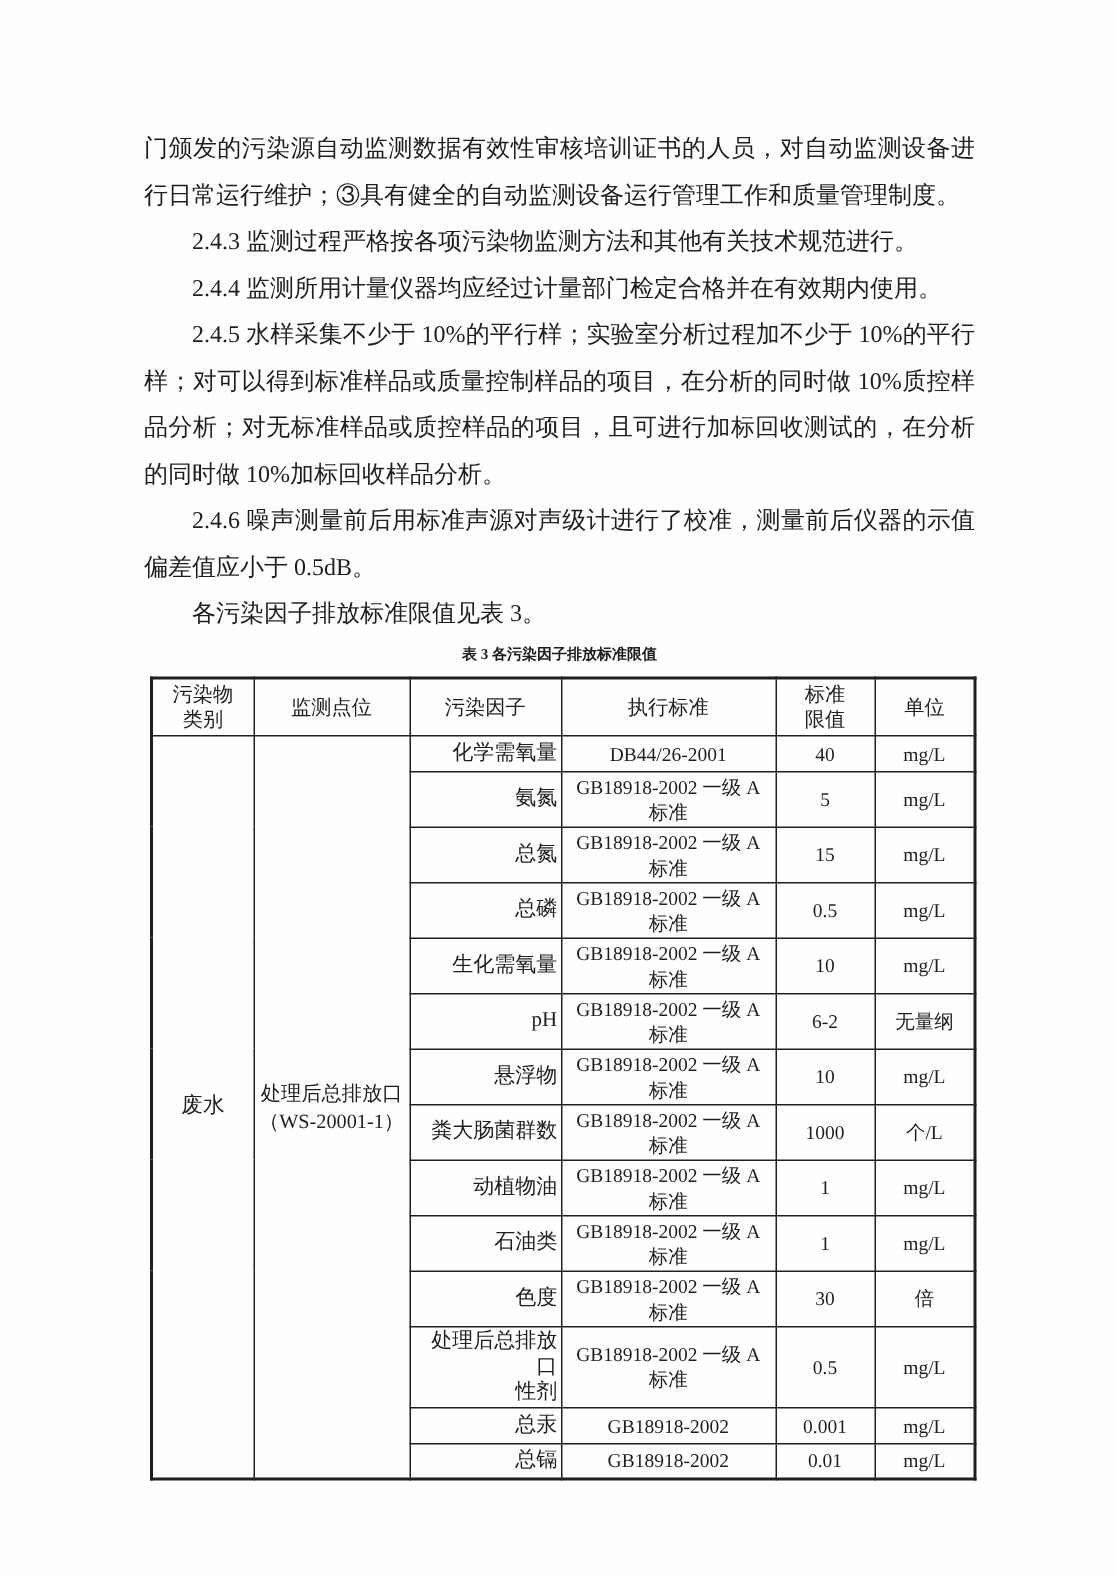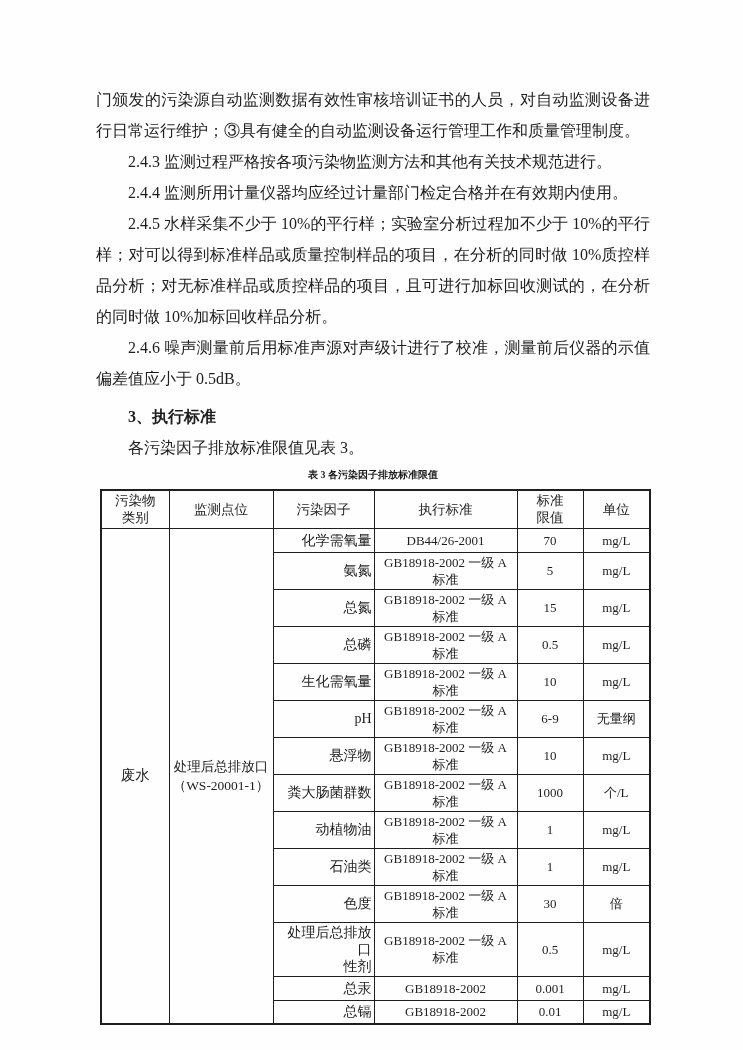--- a/index.html
+++ b/index.html
@@ -67,21 +67,20 @@
 
 <div class="page">
   <div class="content">
 
     <p class="body-text">门颁发的污染源自动监测数据有效性审核培训证书的人员，对自动监测设备进行日常运行维护；③具有健全的自动监测设备运行管理工作和质量管理制度。</p>
     <p class="body-text indent">2.4.3 监测过程严格按各项污染物监测方法和其他有关技术规范进行。</p>
     <p class="body-text indent">2.4.4 监测所用计量仪器均应经过计量部门检定合格并在有效期内使用。</p>
     <p class="body-text indent">2.4.5 水样采集不少于 10%的平行样；实验室分析过程加不少于 10%的平行样；对可以得到标准样品或质量控制样品的项目，在分析的同时做 10%质控样品分析；对无标准样品或质控样品的项目，且可进行加标回收测试的，在分析的同时做 10%加标回收样品分析。</p>
     <p class="body-text indent">2.4.6 噪声测量前后用标准声源对声级计进行了校准，测量前后仪器的示值偏差值应小于 0.5dB。</p>
 
-    <h3 class="section-heading">3、执行标准</h3>
     <p class="body-text indent table-intro">各污染因子排放标准限值见表 3。</p>
 
     <div class="table-title">表 3 各污染因子排放标准限值</div>
 
     <table class="std-table">
       <colgroup>
         <col style="width:68px">
         <col style="width:104px">
         <col style="width:101px">
         <col style="width:143px">
@@ -100,21 +99,21 @@
           <th>单位</th>
         </tr>
       </thead>
       <tbody>
         <tr class="r-s">
           <td class="cat" rowspan="14">废水</td>
           <td class="site" rowspan="14">处理后总排放口
 （WS-20001-1）</td>
           <td class="factor">化学需氧量</td>
           <td class="std">DB44/26-2001</td>
-          <td>70</td>
+          <td>40</td>
           <td>mg/L</td>
         </tr>
         <tr class="r-d">
           <td class="factor">氨氮</td>
           <td class="std">GB18918-2002 一级 A
 标准</td>
           <td>5</td>
           <td>mg/L</td>
         </tr>
         <tr class="r-d">
@@ -135,21 +134,21 @@
           <td class="factor">生化需氧量</td>
           <td class="std">GB18918-2002 一级 A
 标准</td>
           <td>10</td>
           <td>mg/L</td>
         </tr>
         <tr class="r-d">
           <td class="factor">pH</td>
           <td class="std">GB18918-2002 一级 A
 标准</td>
-          <td>6-9</td>
+          <td>6-2</td>
           <td>无量纲</td>
         </tr>
         <tr class="r-d">
           <td class="factor">悬浮物</td>
           <td class="std">GB18918-2002 一级 A
 标准</td>
           <td>10</td>
           <td>mg/L</td>
         </tr>
         <tr class="r-d">

